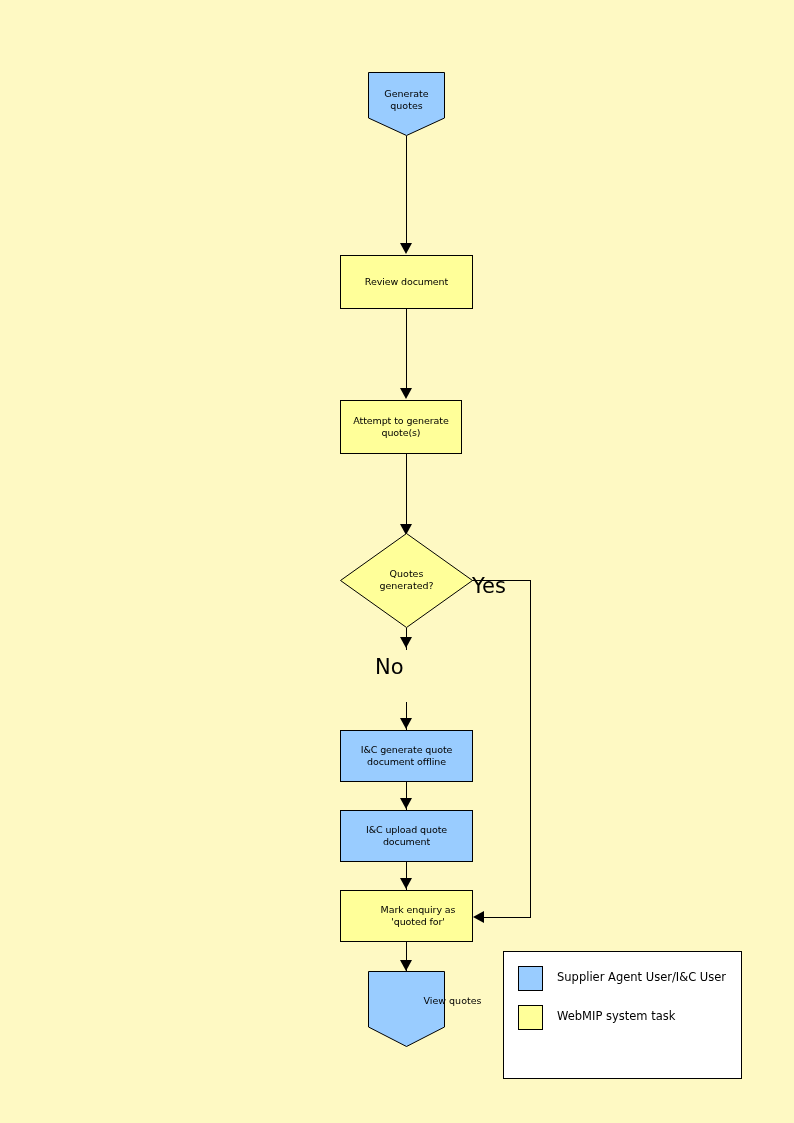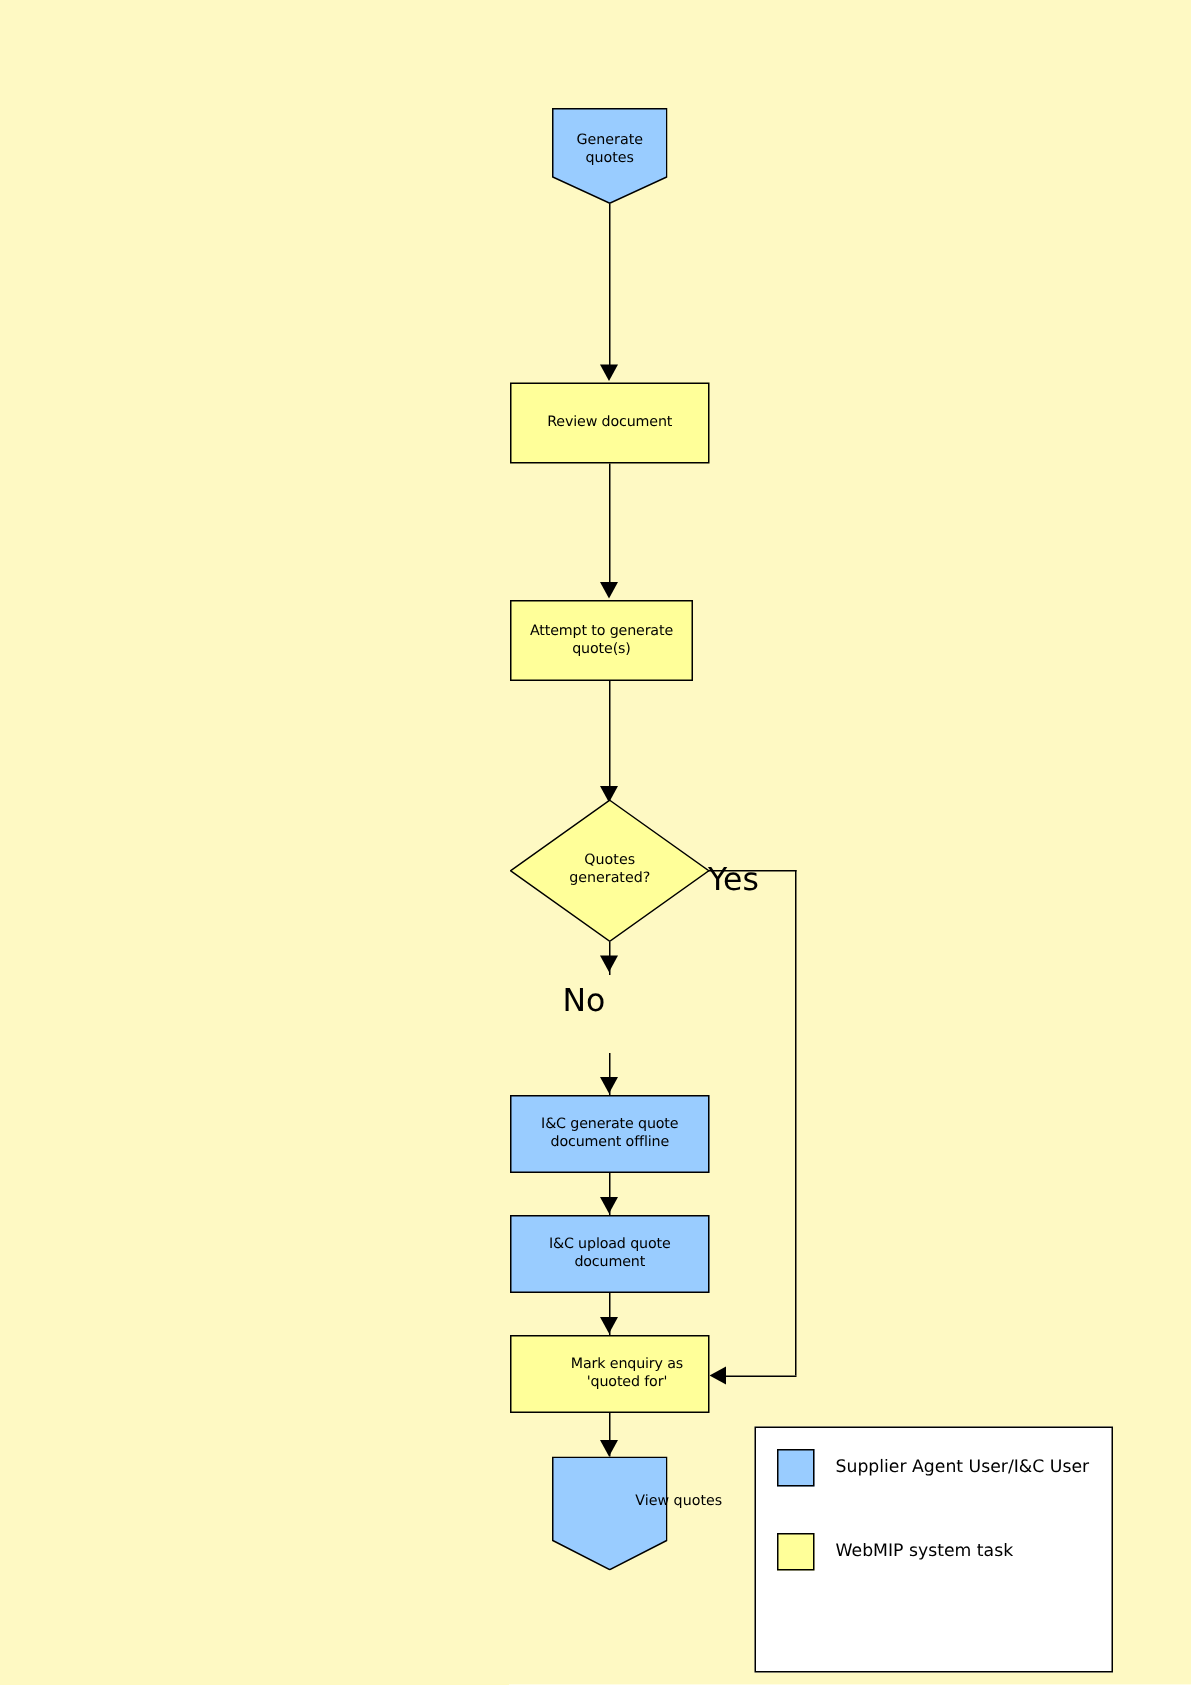--- a/index.html
+++ b/index.html
@@ -203,28 +203,28 @@
   <div class="vline" style="left:406px; top:942px; height:29px;"></div>
   <div class="arrow-down" style="left:400px; top:960px;"></div>
 
   <div class="pent" style="left:368px; top:971px; width:77px; height:76px;">
     <svg width="77" height="76" viewBox="0 0 77 76">
       <polygon points="0.5,0.5 76.5,0.5 76.5,56 38.5,75.5 0.5,56" fill="#99ccff" stroke="#000000" stroke-width="1"></polygon>
     </svg>
     <div class="plabel" style="top:24px; white-space:pre-line;padding-left:46px;">View quotes</div>
   </div>
 
-  <div id="legend" style="left:503px; top:951px; width:239px; height:164px;padding-left:28px;">
+  <div id="legend" style="left:503px; top:951px; width:239px; height:128px;padding-left:28px;">
 
     <div class="legend-row" style="left:14px; top:14px;">
       <span class="swatch" style="background:#99ccff;"></span>
       <span class="legend-text">Supplier Agent User/I&amp;C User</span>
     </div>
 
-    <div class="legend-row" style="left:14px; top:53px;margin-top:17px;">
+    <div class="legend-row" style="left:14px; top:53px;">
       <span class="swatch" style="background:#ffff99;"></span>
       <span class="legend-text">WebMIP system task</span>
     </div>
 
 
   </div>
 
 </div>
 
 </body></html>

